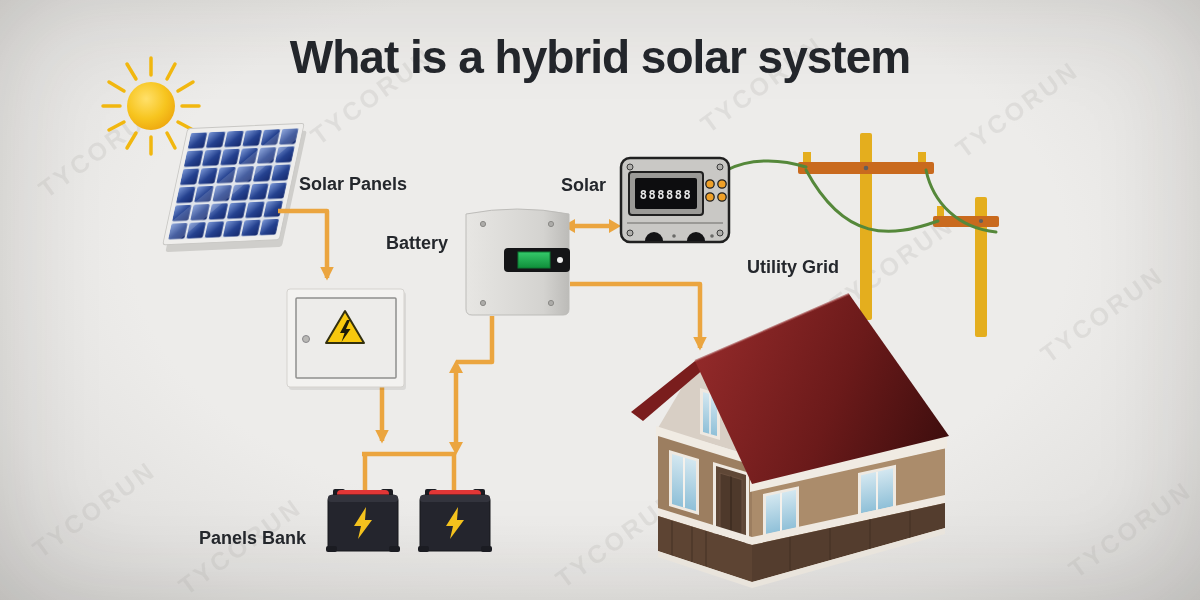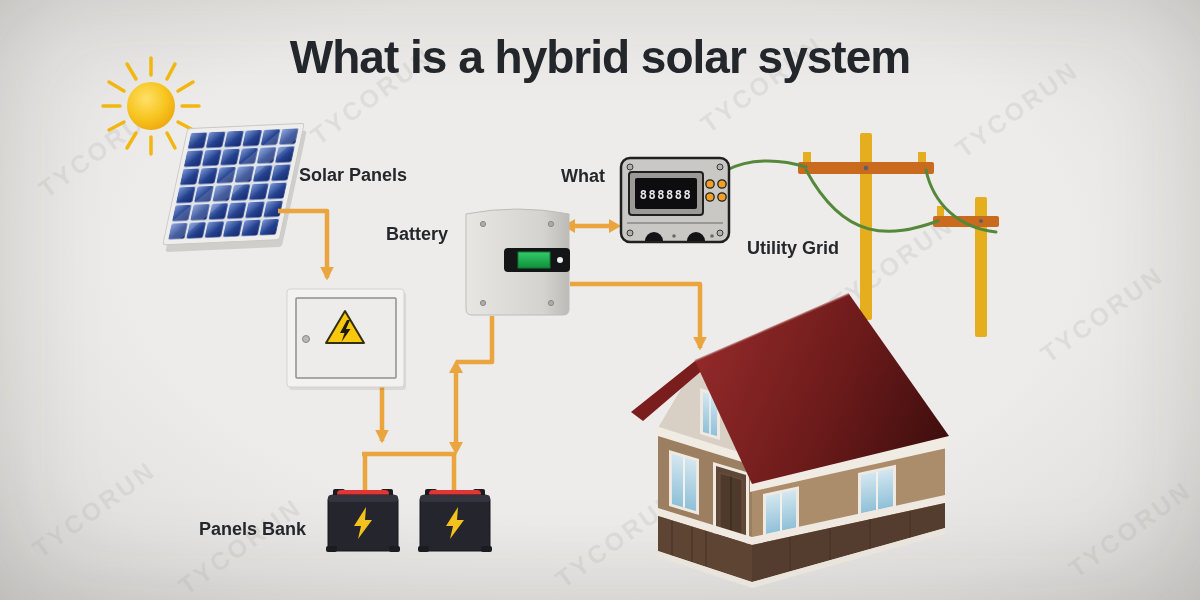--- a/index.html
+++ b/index.html
@@ -9,20 +9,21 @@
     box-shadow:inset 0 0 110px rgba(40,35,30,.14);
     font-family:"Liberation Sans", sans-serif;
   }
   .title{
     position:absolute;left:0;top:30px;width:100%;text-align:center;
     font-size:46px;font-weight:bold;letter-spacing:-1px;color:#23262b;
   }
   .lbl{
     position:absolute;font-size:18px;font-weight:bold;color:#24272c;line-height:1.18;
     white-space:nowrap;
+    margin-top:9px;
   }
   .lbl.wrap{white-space:normal;}
   .wm{
     position:absolute;font-size:25px;font-weight:bold;letter-spacing:3px;
     color:#a8a6a2;opacity:.20;transform:rotate(-36deg);pointer-events:none;
   }
   svg{position:absolute;left:0;top:0;}
 </style>
 </head>
 <body>
@@ -266,16 +267,16 @@
       <rect x="-37" y="23" width="11" height="6" rx="2" fill="#1b1c22"></rect>
       <rect x="26" y="23" width="11" height="6" rx="2" fill="#1b1c22"></rect>
       <path d="M3,-16 L-9,3 L-2,3 L-5,16 L9,-3 L2,-3 Z" fill="#f4c21d"></path>
     </g>
     <use href="#battery-template" x="92"></use>
   </svg>
 
   <div class="title">What is a hybrid solar system</div>
   <div class="lbl" style="left:299px;top:165px">Solar Panels</div>
   <div class="lbl" style="left:386px;top:224px">Battery</div>
-  <div class="lbl" style="left:561px;top:166px">What</div>
-  <div class="lbl" style="left:747px;top:238px">Utility Grid</div>
+  <div class="lbl" style="left:561px;top:166px">Solar</div>
+  <div class="lbl" style="left:747px;top:248px">Utility Grid</div>
   <div class="lbl" style="left:199px;top:519px">Panels Bank</div>
 </div>
 
 </body></html>

